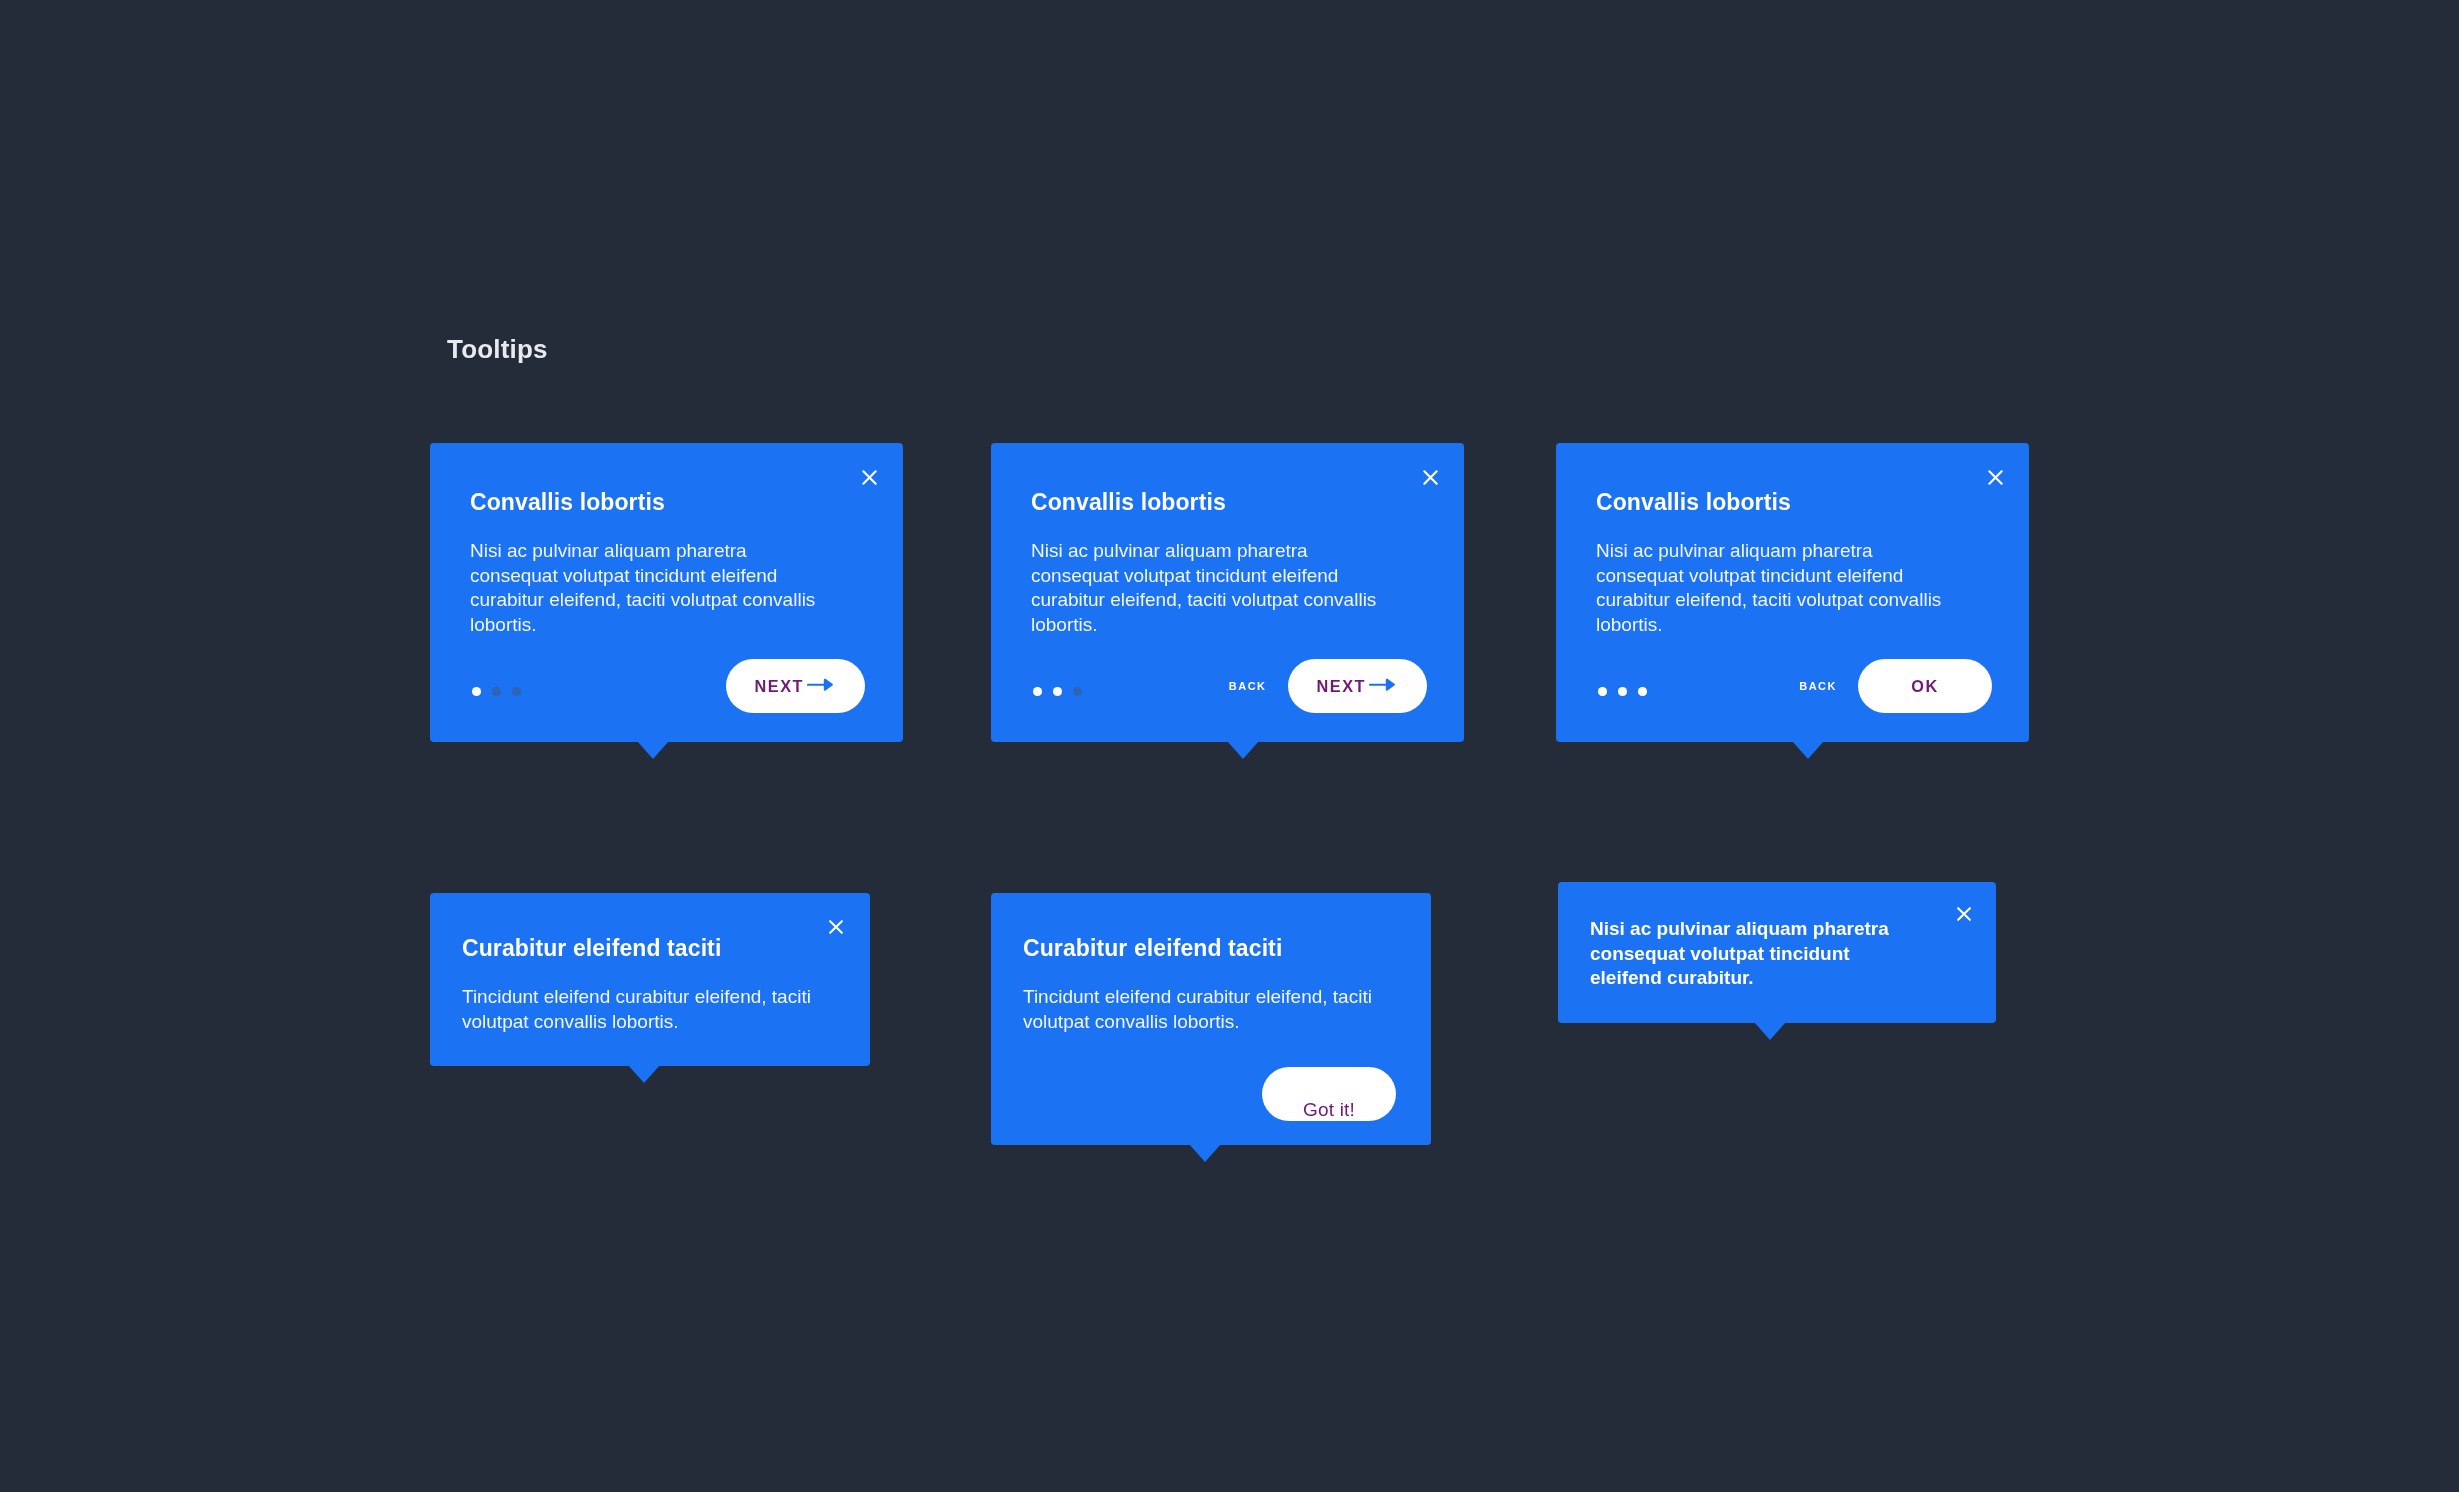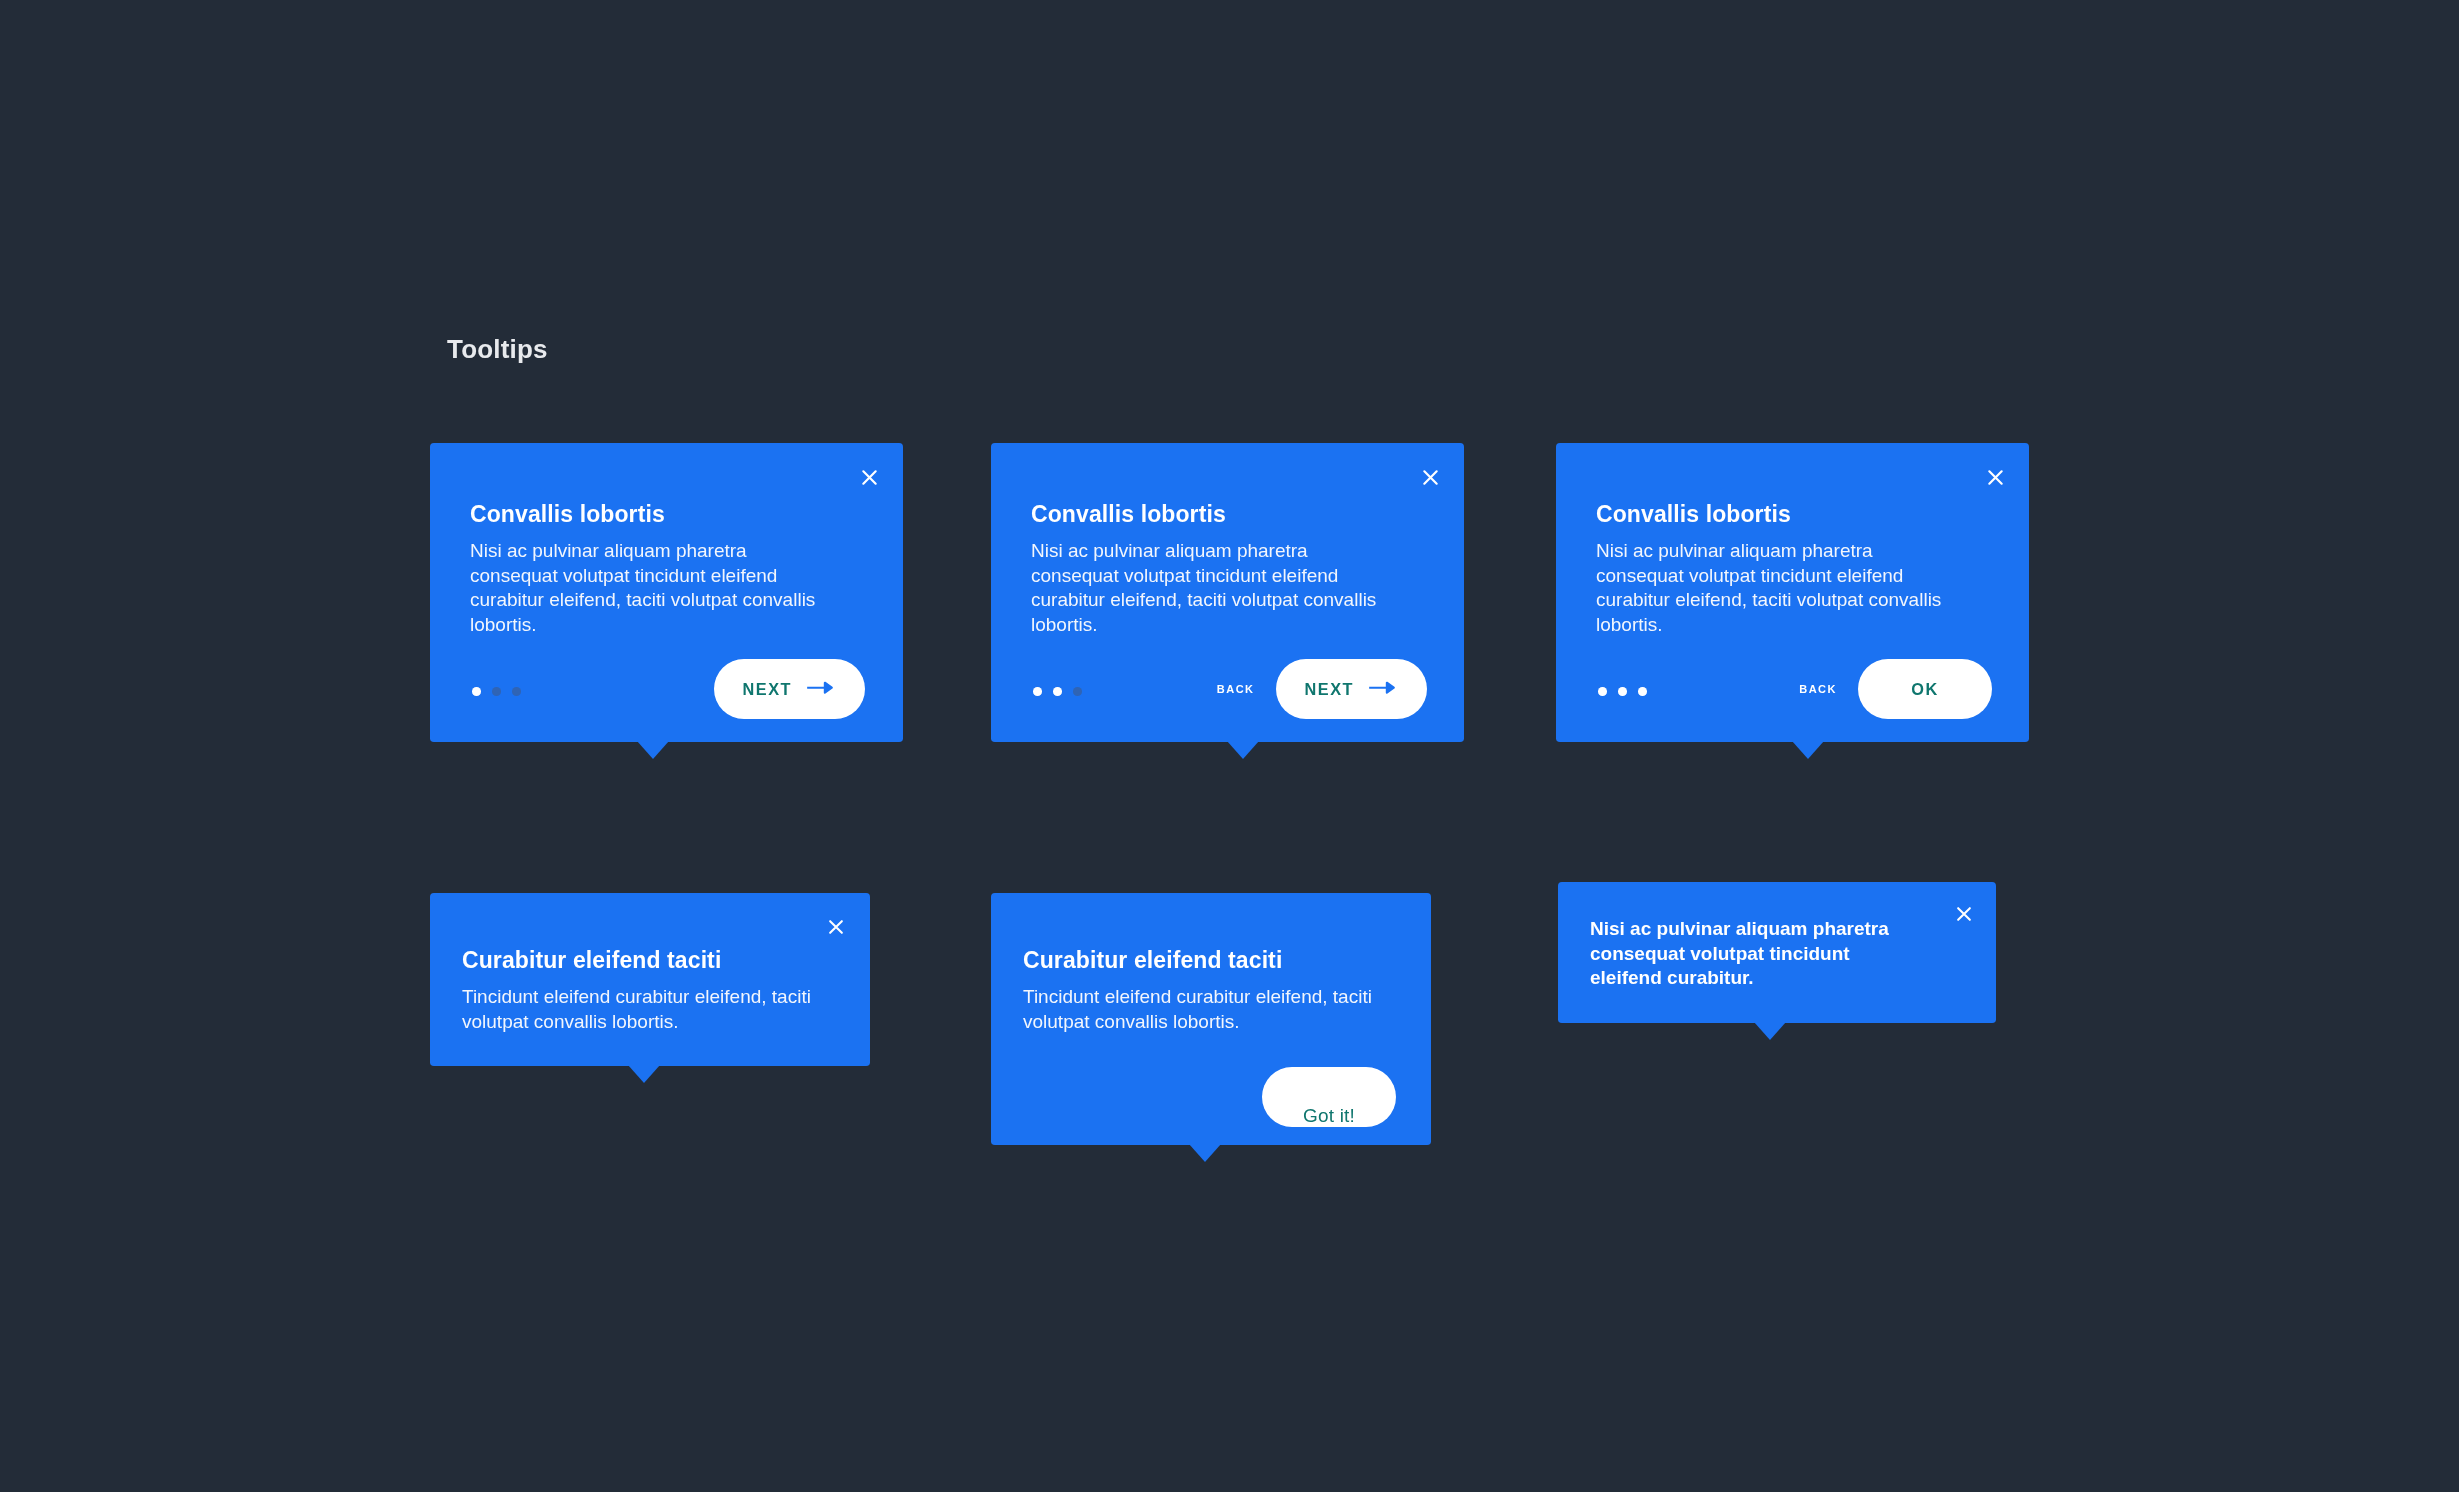--- a/index.html
+++ b/index.html
@@ -64,21 +64,20 @@
   .close-btn svg { display: block; }
 
   .tt-title {
     position: absolute;
     color: #ffffff;
     font-size: 23px;
     font-weight: bold;
     letter-spacing: 0.1px;
     line-height: 1.2;
     white-space: nowrap;
-    margin-top: 12px;
   }
 
   .tt-body {
     position: absolute;
     color: #f2f6fd;
     font-size: 19px;
     font-weight: normal;
     line-height: 24.5px;
   }
   .tt-body.bold {
@@ -117,31 +116,31 @@
     font-weight: bold;
     letter-spacing: 1.5px;
     cursor: pointer;
     padding: 0 21px;
     line-height: 1;
   }
   .btn-pill {
     background: #ffffff;
     border: none;
     border-radius: 960px;
-    color: #0f766e;
+    color: #701a75;
     font-family: "Liberation Sans", sans-serif;
     font-size: 16.3px;
     font-weight: bold;
     letter-spacing: 1.5px;
     cursor: pointer;
-    height: 60px;
+    height: 54px;
     display: flex;
     align-items: center;
     justify-content: center;
-    gap: 15px;
+    gap: 3px;
     padding: 0 29px;
     box-sizing: border-box;
   }
   .btn-pill.wide { min-width: 134px; }
   .btn-pill .arrow { display: block; }
   .btn-pill.plain {
     letter-spacing: 0.2px;
     font-weight: normal;
     font-size: 19px;
     min-width: 134px;

